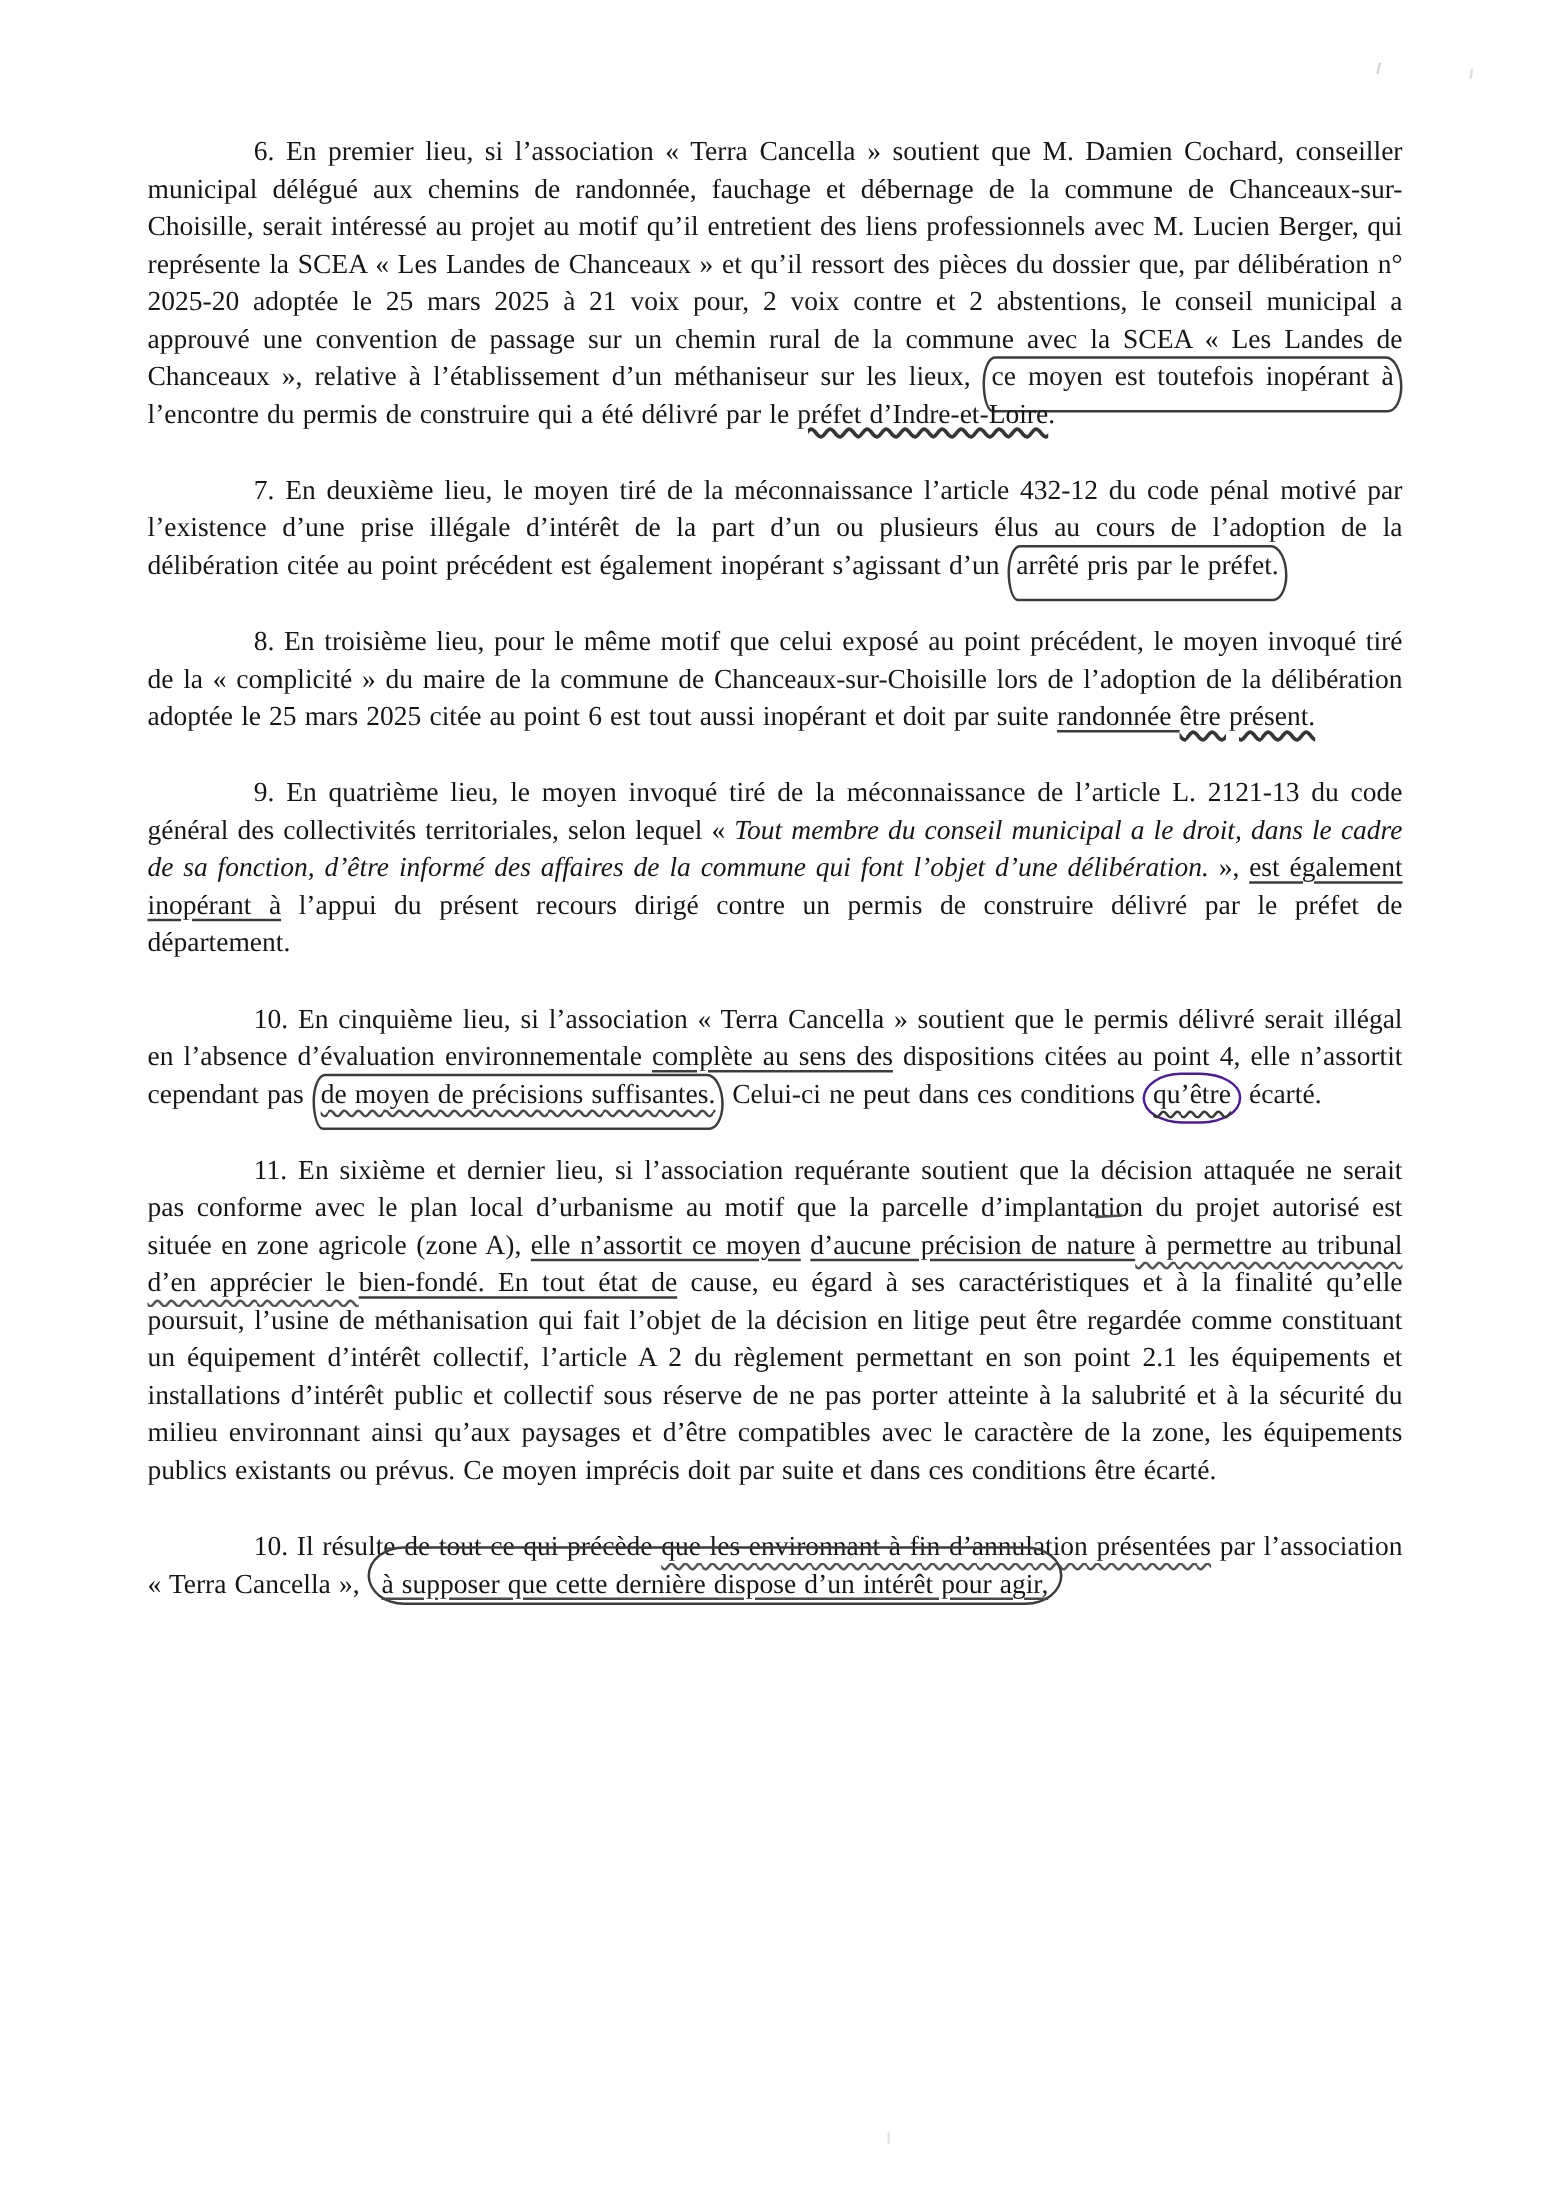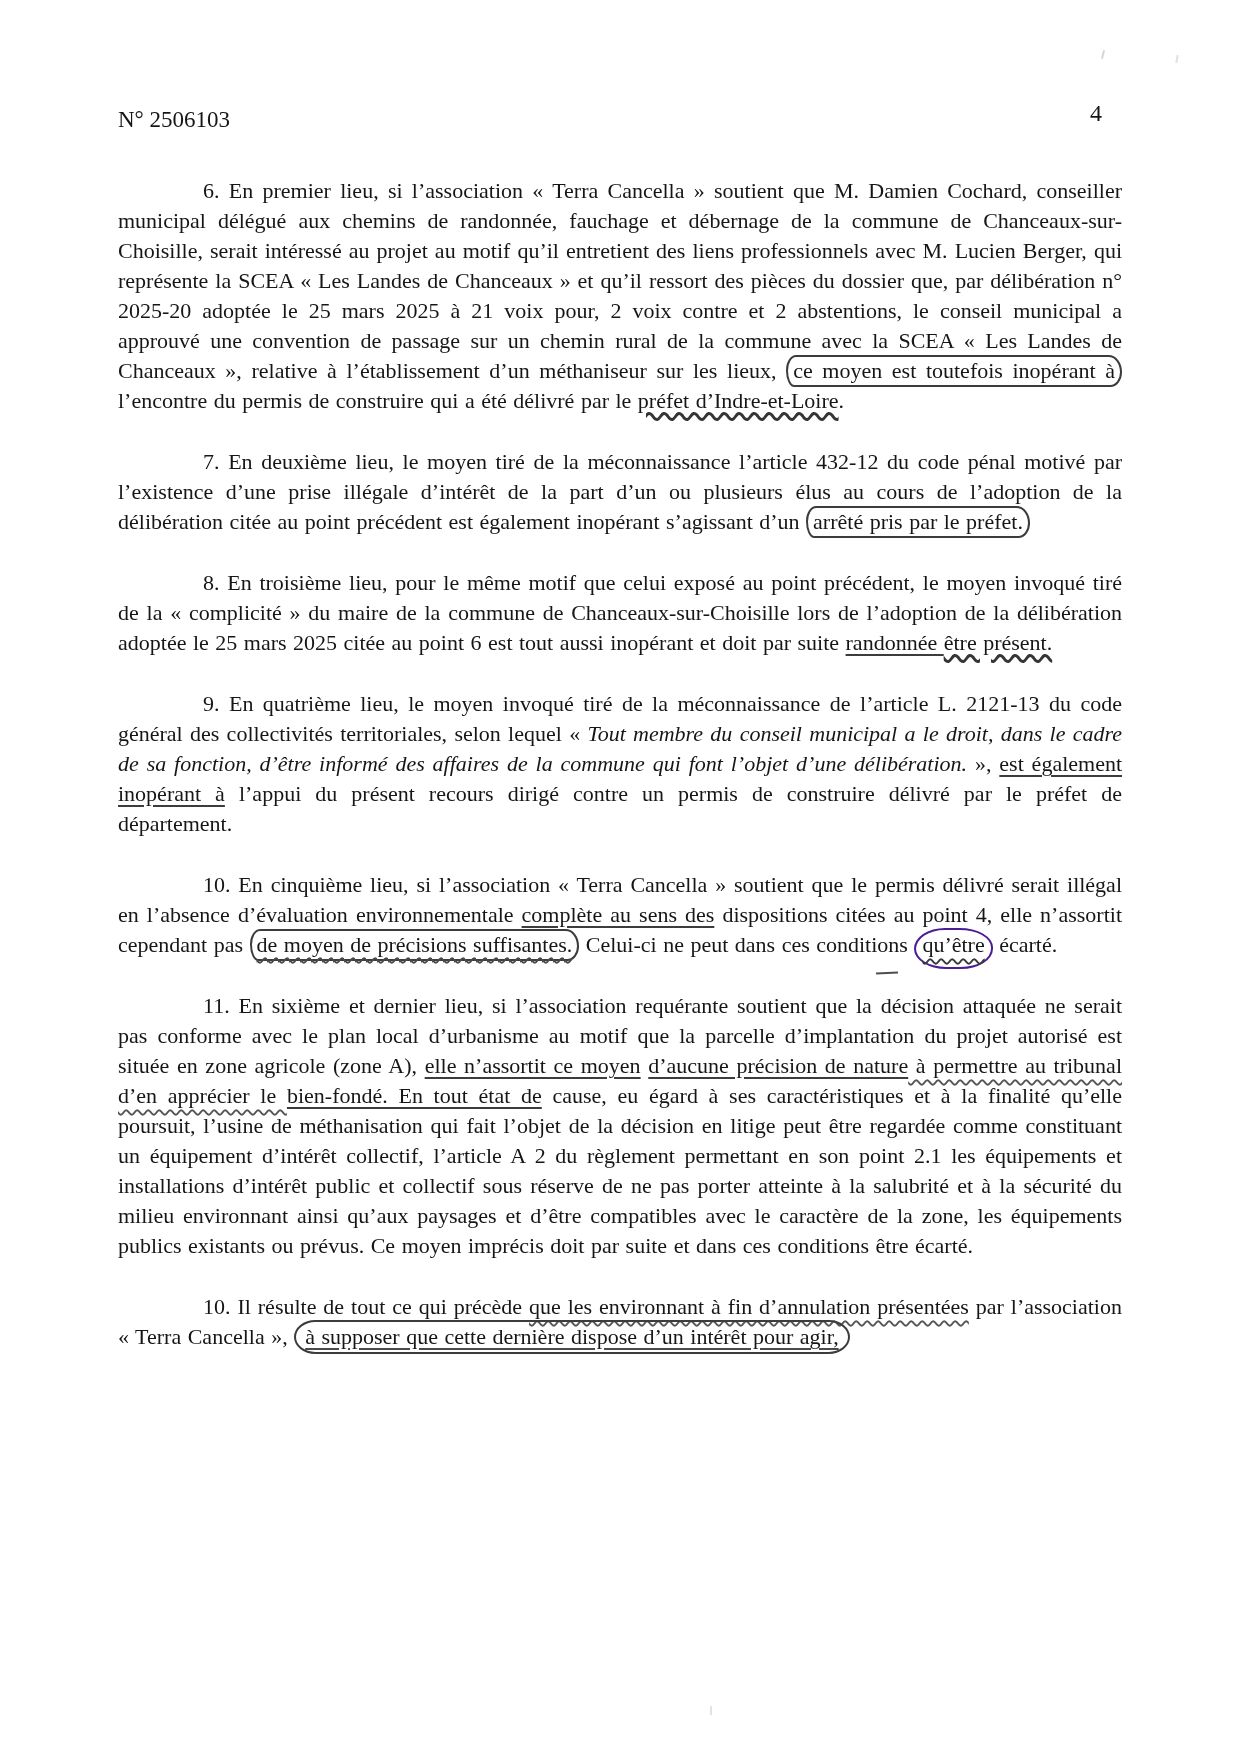--- a/index.html
+++ b/index.html
@@ -41,28 +41,28 @@
     text-indent: 85px;
     word-spacing: 1px;
   }
   p.para.noindent { text-indent: 0; }
   .it { font-style: italic; }
 
   
   .ann-box {
     border: 2px solid #3c3c3c;
     border-radius: 12px 16px 14px 10px / 58% 65% 55% 62%;
-    padding: 1px 5px 2px 5px;
+    padding: 1px 5px 15px 5px;
     box-decoration-break: clone;
     -webkit-box-decoration-break: clone;
   }
   .ann-oval {
     border: 2px solid #3c3c3c;
     border-radius: 30px / 24px;
-    padding: 2px 9px 3px 9px;
+    padding: 15px 9px 3px 9px;
     box-decoration-break: clone;
     -webkit-box-decoration-break: clone;
     text-decoration: underline;
     text-decoration-color: #4a4a4a;
     text-decoration-thickness: 1.5px;
     text-underline-offset: 4px;
   }
   .ann-circle {
     border: 2px solid #4c1d95;
     border-radius: 48% 52% 50% 50% / 62% 58% 60% 60%;
@@ -104,24 +104,20 @@
   .artifact.tick2 { left: 1176px; top: 55px; width: 2px; height: 8px; transform: rotate(10deg); background: #e0e0e0; }
   .artifact.bottom-tick { left: 710px; top: 1706px; width: 2px; height: 9px; background: #e3e3e3; }
   .pen-dash { position: absolute; left: 876px; top: 972px; width: 22px; height: 2px; background: #4f4f4f; transform: rotate(-3deg); }
 </style>
 </head>
 <body>
 
 <div class="page">
   <div class="content">
 
-    <div class="header">
-      <span>N° 2506103</span>
-      <span class="pagenum">4</span>
-    </div>
 
 
     <p class="para">
       <span>6.  En premier lieu, si l’association « Terra Cancella » soutient que M. Damien Cochard, conseiller municipal délégué aux chemins de randonnée, fauchage et débernage de la commune de Chanceaux-sur-Choisille, serait intéressé au projet au motif qu’il entretient des liens professionnels avec M. Lucien Berger, qui représente la SCEA « Les Landes de Chanceaux » et qu’il ressort des pièces du dossier que, par délibération n° 2025-20 adoptée le 25 mars 2025 à 21 voix pour, 2 voix contre et 2 abstentions, le conseil municipal a approuvé une convention de passage sur un chemin rural de la commune avec la SCEA « Les Landes de Chanceaux », relative à l’établissement d’un méthaniseur sur les lieux, </span><span class="ann-box">ce moyen est toutefois inopérant à</span><span> l’encontre du permis de construire qui a été délivré par le </span><span class="ann-scribble">préfet d’Indre-et-Loire</span><span>.</span>
     </p>
 
     <p class="para">
       <span>7.  En deuxième lieu, le moyen tiré de la méconnaissance l’article 432-12 du code pénal motivé par l’existence d’une prise illégale d’intérêt de la part d’un ou plusieurs élus au cours de l’adoption de la délibération citée au point précédent est également inopérant s’agissant d’un </span><span class="ann-box">arrêté pris par le préfet.</span>
     </p>
 

